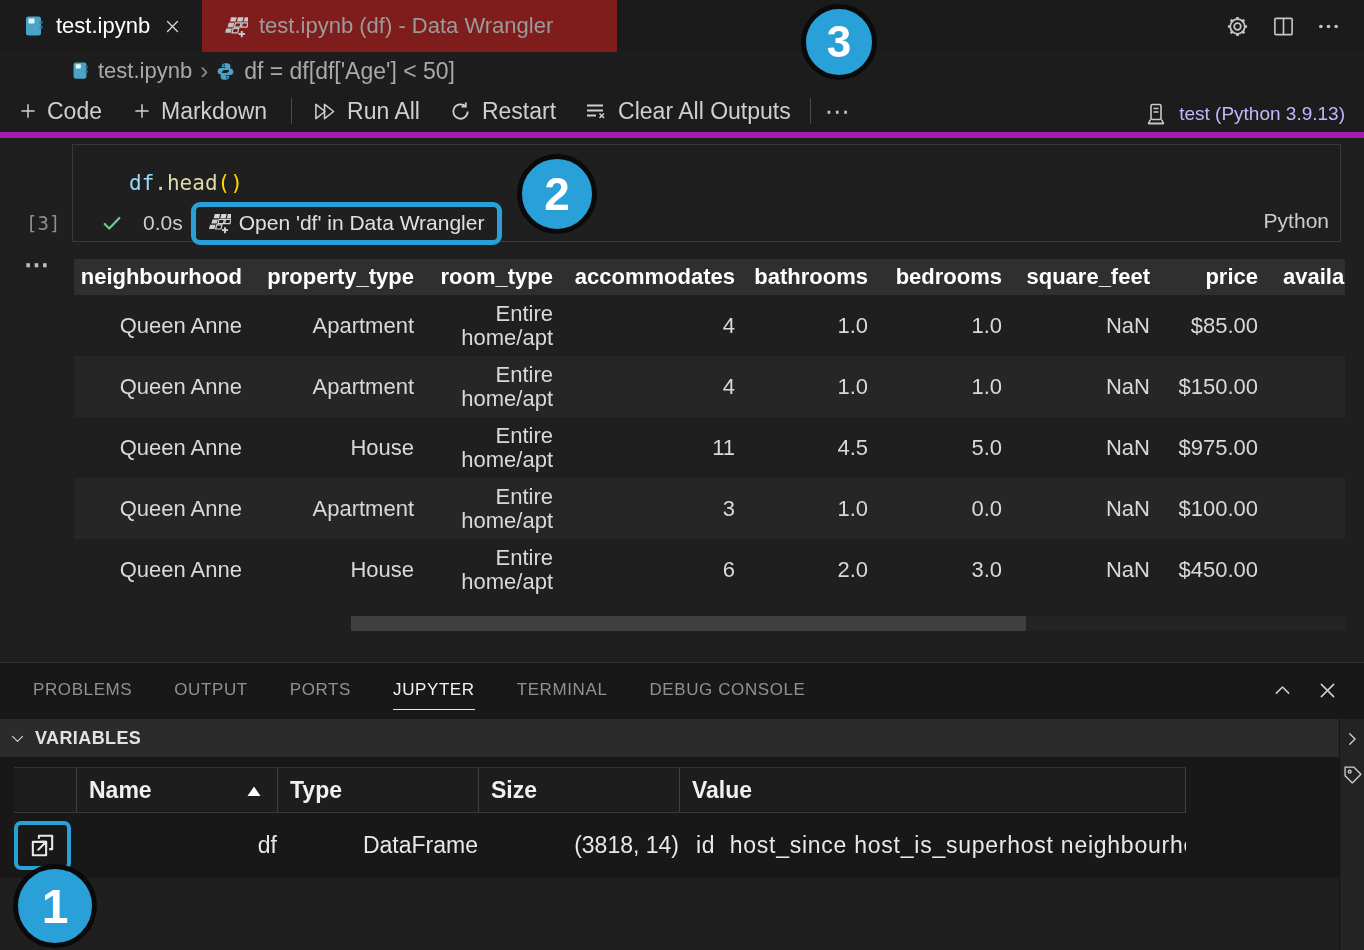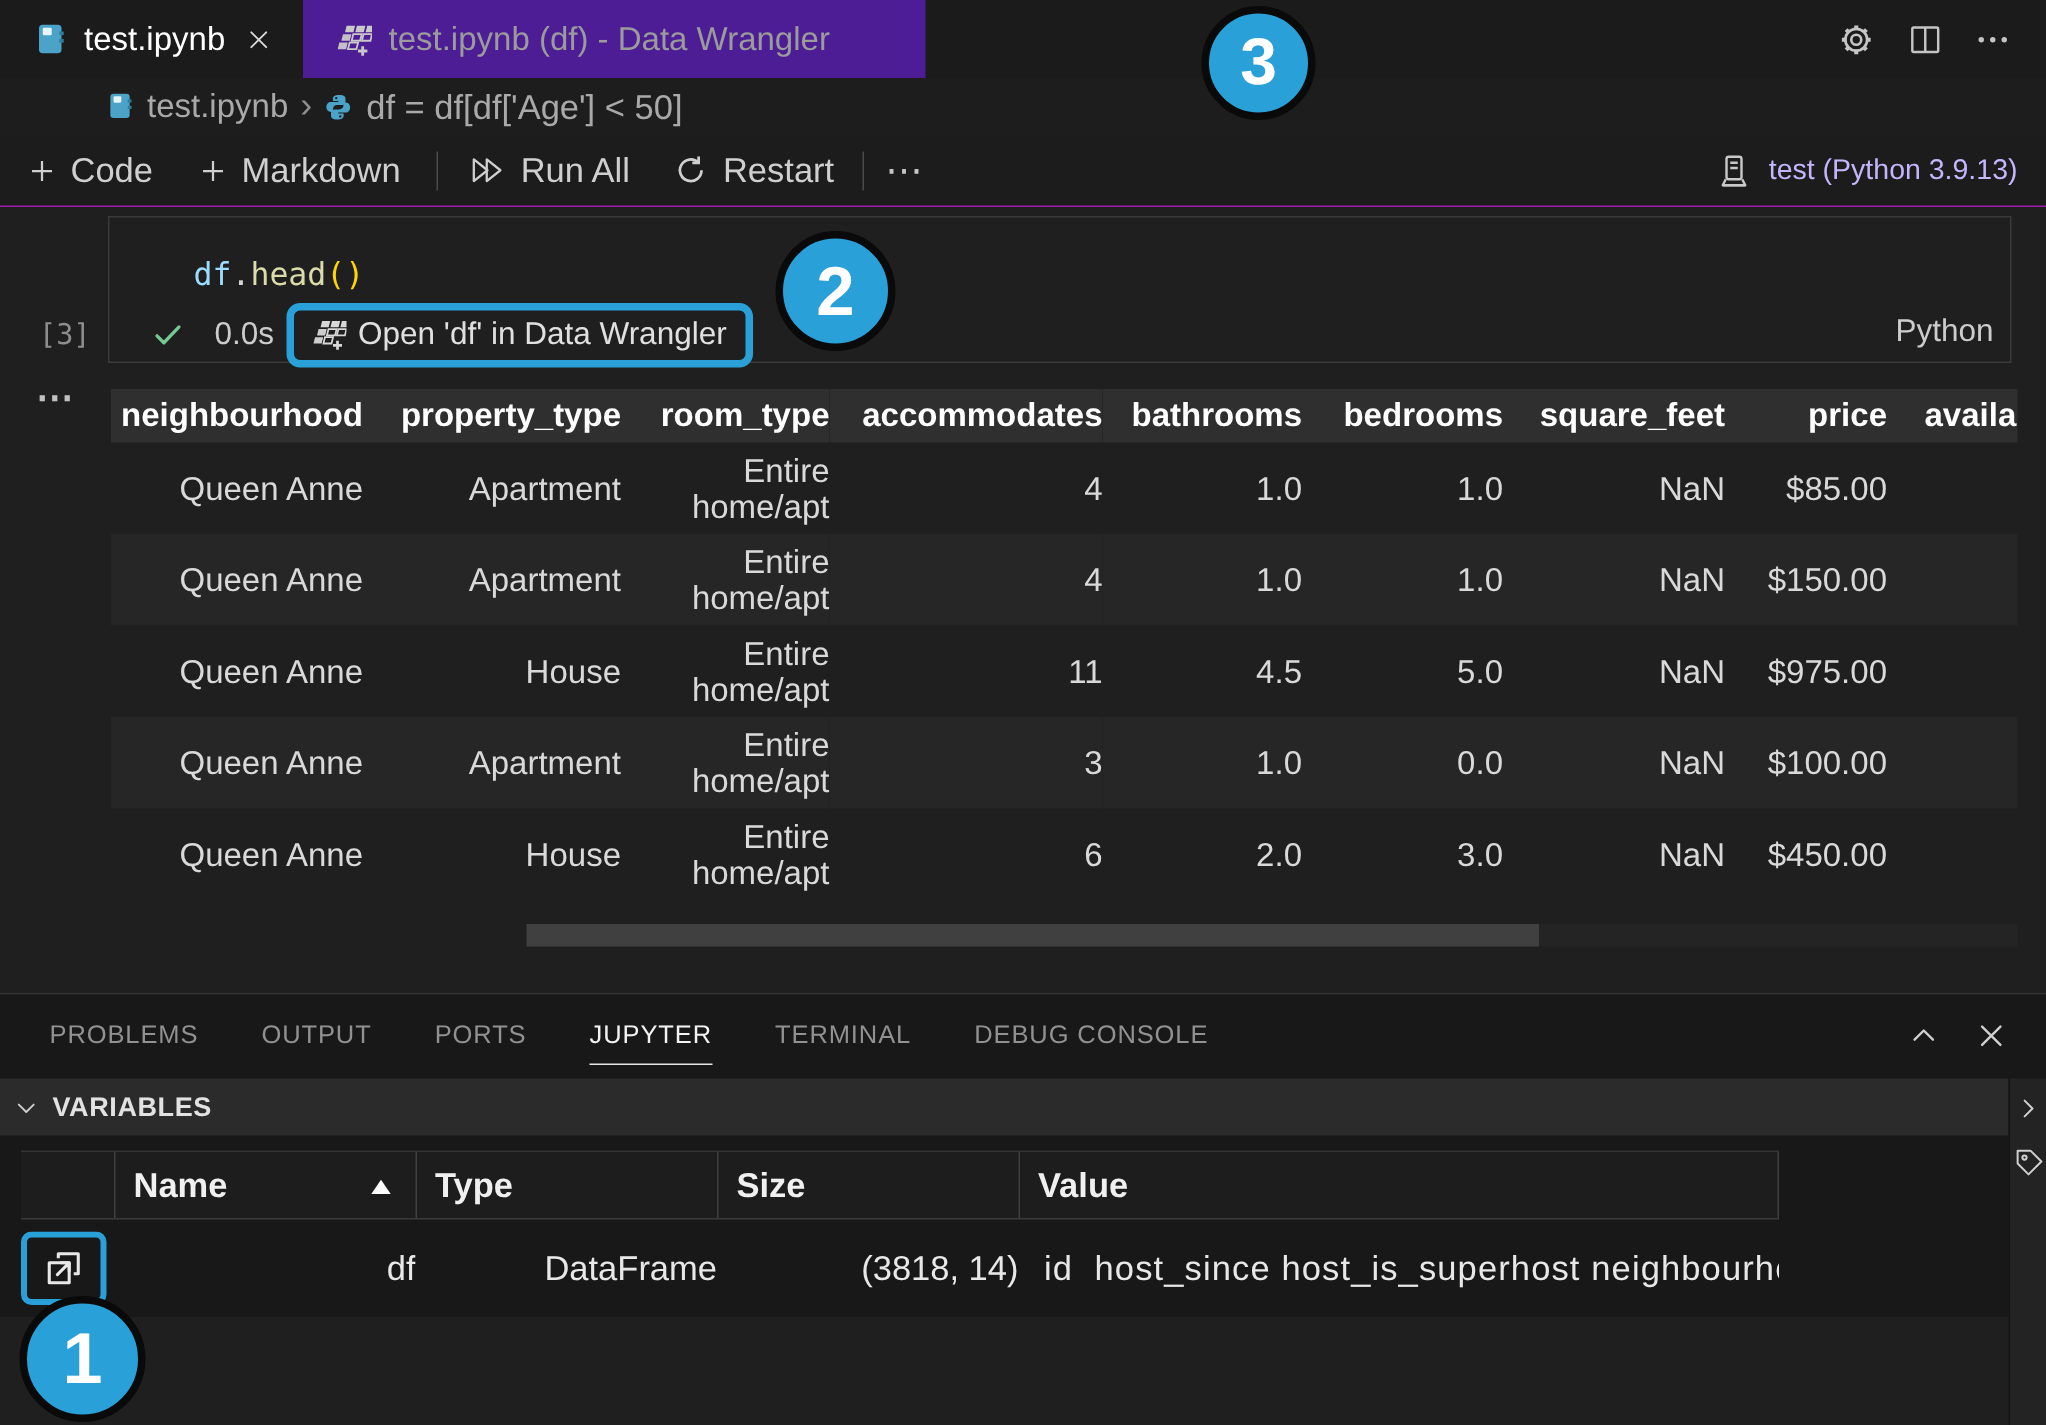--- a/index.html
+++ b/index.html
@@ -10,34 +10,34 @@
     position:relative;
   }
   .abs { position:absolute;text-align:right; }
 
   
   .titlebar { left:0; top:0; width:1364px; height:52px; background:#1b1b1b; }
   .tab { position:absolute; top:0; height:52px; display:flex; align-items:center; }
   .tab1 { left:0; width:202px; padding-left:23px; }
   .tab1 .label { color:#ffffff; font-size:22px; font-weight:500; margin-left:12px; }
   .tab-close { margin-left:14px; }
-  .tab2 { left:202px; width:415px; background:#4c1d95; padding-left:20px; }
+  .tab2 { left:202px; width:415px; background:#7f1d1d; padding-left:20px; }
   .tab2 .label { color:#9b9b9b; font-size:22px; margin-left:11px; }
   .tb-actions { position:absolute; right:24px; top:0; height:52px; display:flex; align-items:center; gap:22px; }
 
   
   .breadcrumbs { left:0; top:52px; width:1364px; height:38px; background:#1d1d1d;
     display:flex; align-items:center; font-size:22px; color:#a9a9a9; }
   .breadcrumbs .file { margin-left:9px; }
   .breadcrumbs .sep { margin:0 8px; color:#8f8f8f; font-size:24px; }
   .crumb-icon { margin-left:71px; }
 
   
   .nbtoolbar { left:0; top:90px; width:1364px; height:48px; background:#1c1c1c;
-    border-bottom:1px solid #a21caf; display:flex; align-items:center; font-size:23px; color:#cfcfcf; }
+    border-bottom:6px solid #a21caf; display:flex; align-items:center; font-size:23px; color:#cfcfcf; }
   .tbtn { display:flex; align-items:center; }
   .tbtn svg { flex:none; }
   .tsep { width:1px; height:26px; background:#4a4a4a; }
   .viewdata-box { display:flex; align-items:center; border:5px solid var(--accent);
     border-radius:9px; height:50px; padding:0 12px; font-size:22px; }
   .kernel { position:absolute; right:19px; top:90px; height:48px; display:flex; align-items:center; font-size:19px; color:#c4b5fd; }
 
   
   .cell { left:72px; top:144px; width:1269px; height:98px; background:#1f1f1f;
     border:1px solid #3a3a3a; }
@@ -255,20 +255,26 @@
     <svg width="23" height="23" viewBox="0 0 24 24">
         <use href="#i-runall"></use>
       </svg>
     <span style="margin-left:11px">Run All</span>
   </div>
   <div class="tbtn" style="margin-left:29px">
     <svg width="23" height="23" viewBox="0 0 24 24">
         <use href="#i-restart"></use>
       </svg>
     <span style="margin-left:10px">Restart</span>
+  </div>
+  <div class="tbtn" style="margin-left:27px">
+    <svg width="24" height="24" viewBox="0 0 24 24">
+        <use href="#i-clearall"></use>
+      </svg>
+    <span style="margin-left:11px">Clear All Outputs</span>
   </div>
   <div class="tsep" style="margin-left:19px"></div>
   <div class="tbtn" style="margin-left:14px; font-size:25px; color:#c5c5c5">
     <span>⋯</span>
   </div>
 </div>
 <div class="abs kernel">
   <svg width="24" height="24" viewBox="0 0 24 24" style="color:#c9c9c9">
       <use href="#i-kernel"></use>
     </svg>

